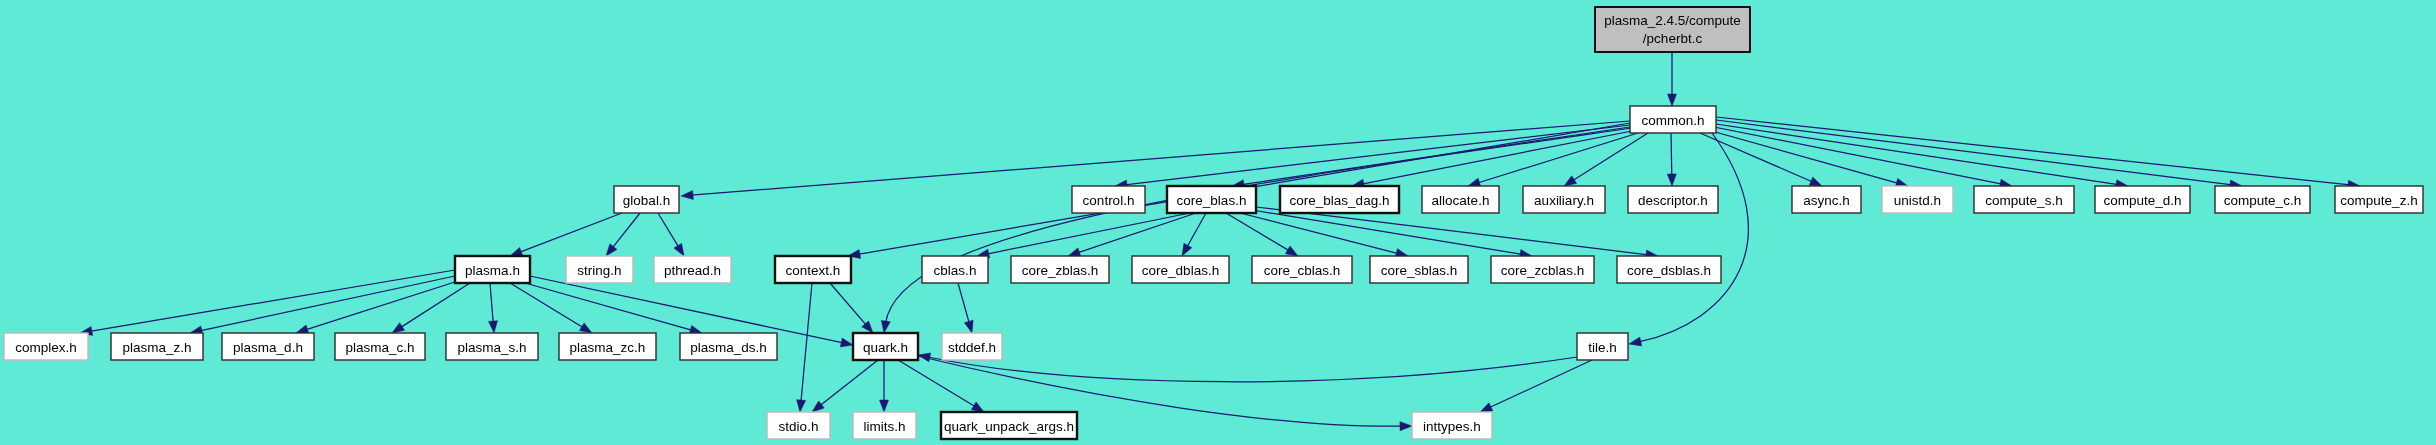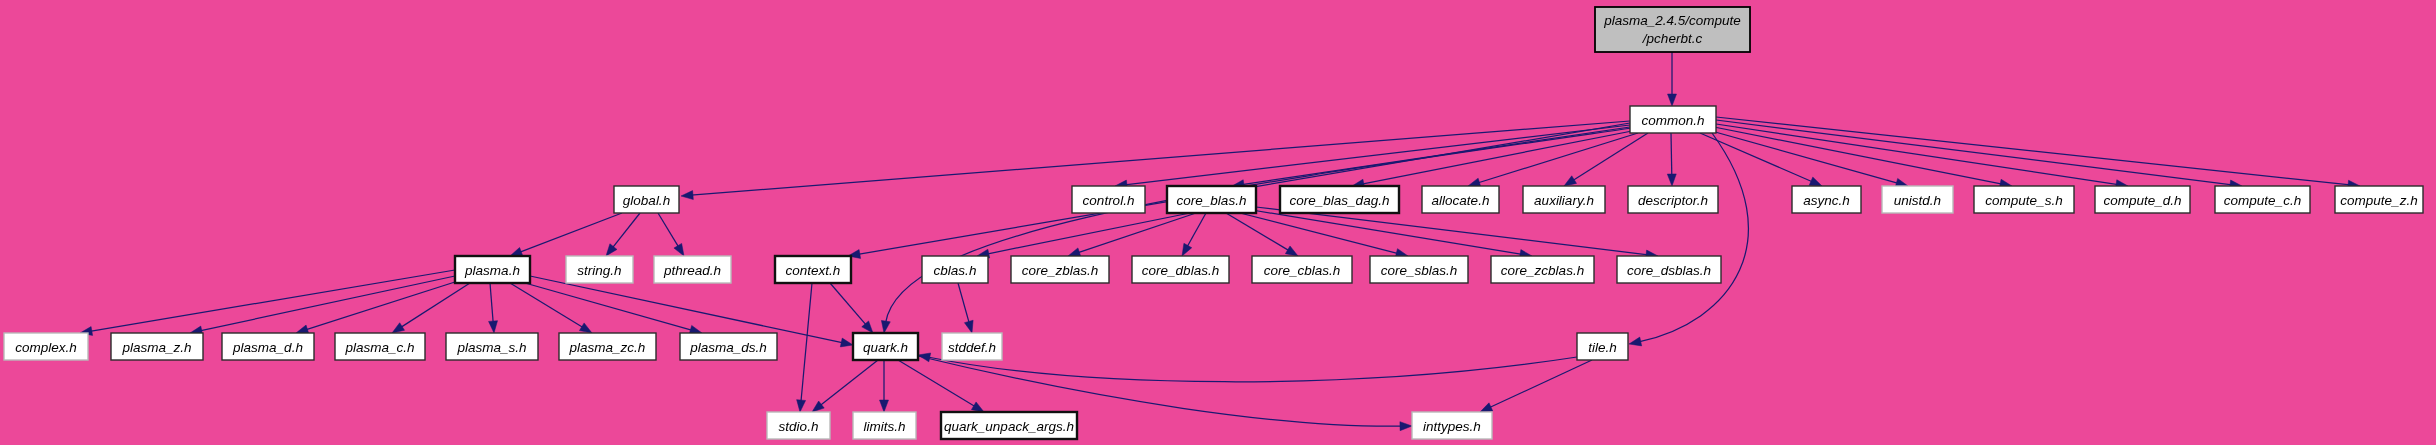--- a/index.html
+++ b/index.html
@@ -1,16 +1,16 @@
 <!DOCTYPE html>
 <html><head>
 <meta charset="utf-8">
 <style>
   html,body{margin:0;padding:0;background:#ffffff;}
-  #stage{position:relative;width:2436px;height:445px;background:#ec4899;overflow:hidden;font-style:italic;}
+  #stage{position:relative;width:2436px;height:445px;background:#5eead4;overflow:hidden;}
   svg{display:block;}
   text{font-family:"Liberation Sans", sans-serif;}
 </style>
 </head>
 <body>
 
 <div id="stage">
   <svg id="graph-svg" width="2436" height="445" viewBox="0 0 2436 445" xmlns="http://www.w3.org/2000/svg">
       <g>
         <line x1="1672" y1="52" x2="1672" y2="96" stroke="#191970" stroke-width="1.25"></line>

